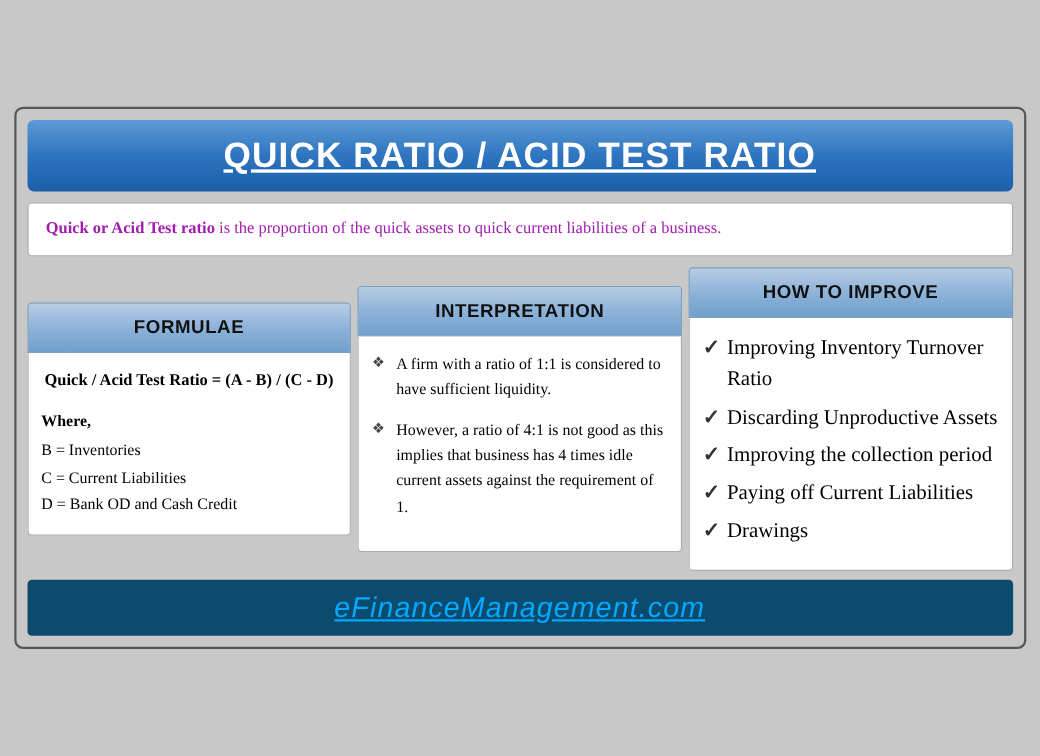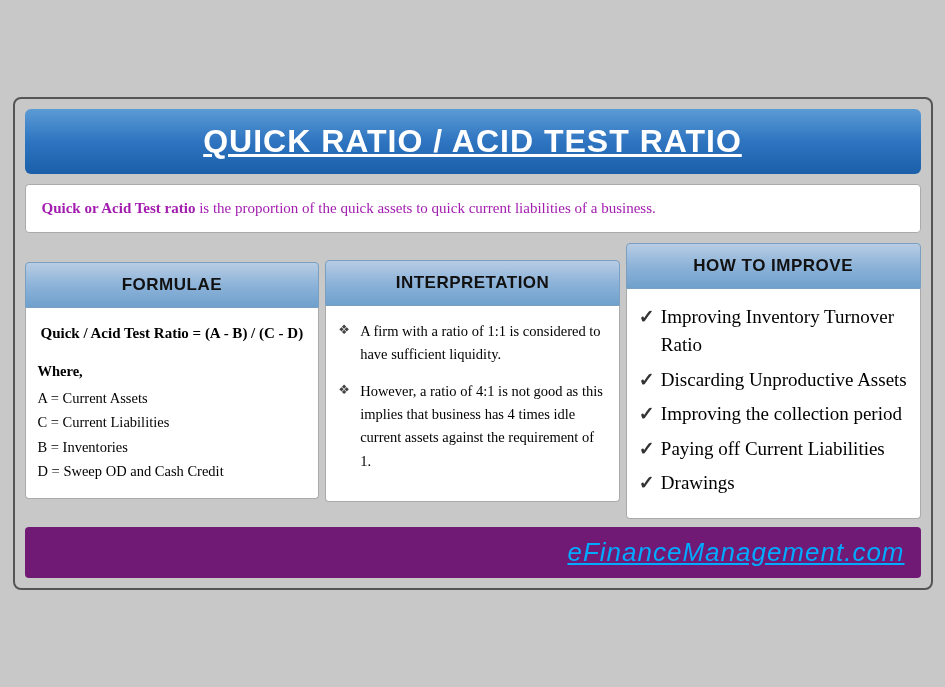--- a/index.html
+++ b/index.html
@@ -160,24 +160,24 @@
       content: '✓';
       position: absolute;
       left: 0;
       top: 0;
       color: #333;
       font-weight: bold;
     }
 
     
     .footer {
-      background: #701a75;
+      background: #0c4a6e;
       border-radius: 4px;
       padding: 10px 16px;
-      text-align: right;
+      text-align: center;
     }
 
     .footer-text {
       color: #00aaff;
       font-size: 26px;
       font-style: italic;
       font-family: 'Arial', sans-serif;
       letter-spacing: 1px;
       text-decoration: underline;
     }
@@ -196,24 +196,23 @@
   </div>
 
   <div class="columns-wrapper">
 
     <div class="column">
       <div class="column-header">FORMULAE</div>
       <div class="column-body">
         <div class="formula-main">Quick / Acid Test Ratio = (A - B) / (C - D)</div>
         <div class="formula-vars">
           <div class="where">Where,</div>
-          <div>A = Current Assets</div>
+          <div>B = Inventories</div>
           <div>C = Current Liabilities</div>
-          <div>B = Inventories</div>
-          <div>D = Sweep OD and Cash Credit</div>
+          <div>D = Bank OD and Cash Credit</div>
         </div>
       </div>
     </div>
 
     <div class="column">
       <div class="column-header">INTERPRETATION</div>
       <div class="column-body">
         <ul class="interp-list">
           <li>A firm with a ratio of 1:1 is considered to have sufficient liquidity.</li>
           <li>However, a ratio of 4:1 is not good as this implies that business has 4 times idle current assets against the requirement of 1.</li>

